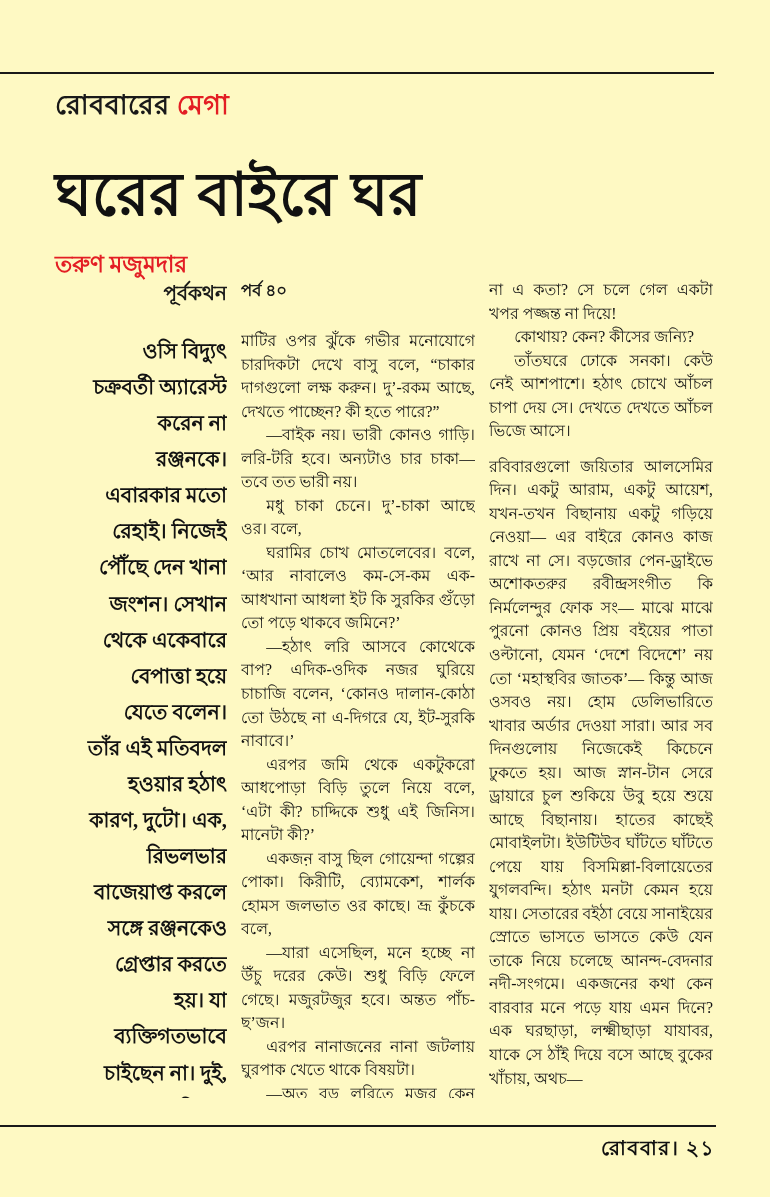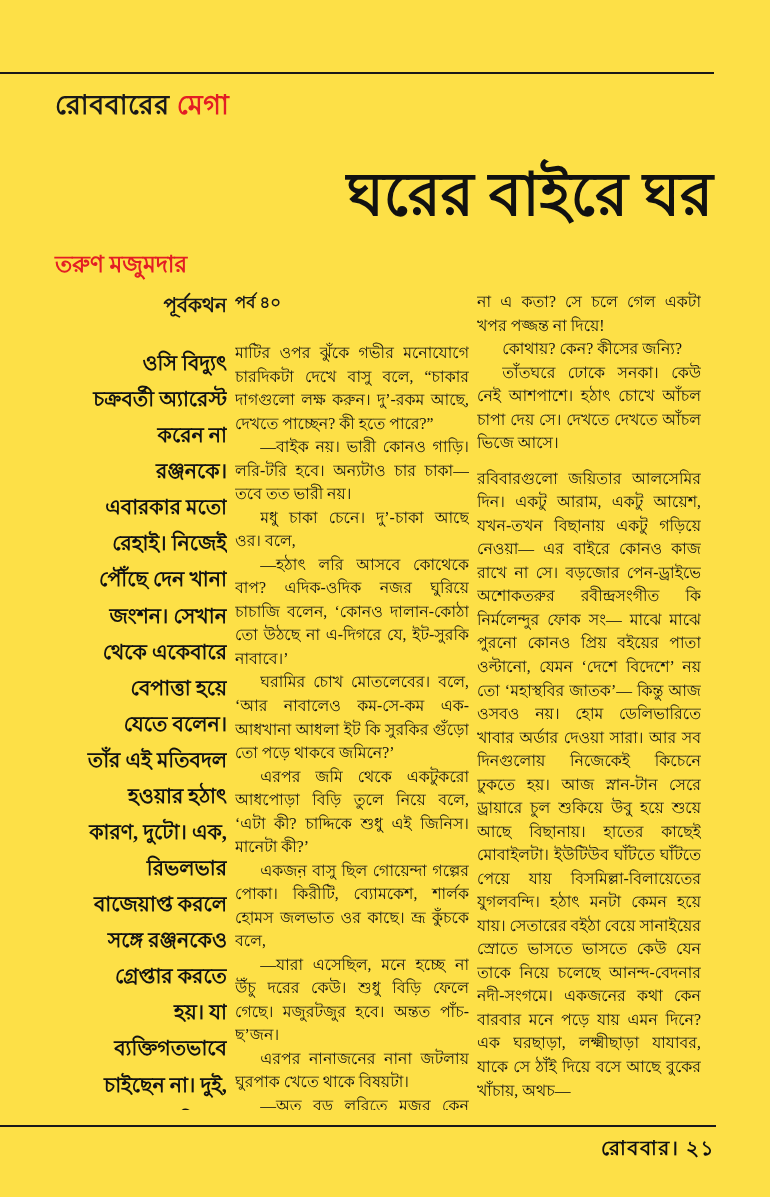--- a/index.html
+++ b/index.html
@@ -4,21 +4,21 @@
 <style>
   :root { --accent: #e31e24; --ink: #191919; }
   * { margin: 0; padding: 0; box-sizing: border-box; }
   html, body { background: #ffffff; }
   body { font-family: "Liberation Serif", "DejaVu Serif", serif; color: var(--ink); }
 
   .page {
     position: relative;
     width: 770px;
     height: 1197px;
-    background: #fde047;
+    background: #fef9c3;
     overflow: hidden;
   }
 
   .rule {
     position: absolute;
     left: 0;
     height: 2px;
     background: #191919;
   }
   .rule.top { top: 72px; width: 714px; }
@@ -30,41 +30,41 @@
     font-size: 27px;
     font-weight: 700;
     letter-spacing: 0.5px;
     white-space: nowrap;
   }
   .masthead .red { color: var(--accent); }
 
   .story-title {
     position: absolute;
     top: 162px; left: 55px; width: 658px;
-    text-align: right;
+    text-align: left;
     font-size: 60px;
     line-height: 1.1;
     font-weight: 700;
     color: #111;
   }
 
   .story-author {
     position: absolute;
     top: 246px; left: 55px; width: 658px;
     font-size: 23px;
     font-weight: 700;
     color: var(--accent);
   }
 
   .columns {
     position: absolute;
-    top: 290px; left: 55px;
+    top: 278px; left: 55px;
     width: 658px; height: 820px;
     display: flex;
-    gap: 8px;
+    gap: 14px;
     overflow: hidden;
   }
 
   .col { overflow: hidden; }
 
   .col-intro { width: 172px; text-align: right; }
   .intro-label {
     font-size: 20px;
     font-weight: 700;
     margin-bottom: 22px;
@@ -127,22 +127,22 @@
       <div class="intro-label">পূর্বকথন</div>
       <div class="intro-body">ওসি বিদ্যুৎ চক্রবর্তী অ্যারেস্ট করেন না রঞ্জনকে। এবারকার মতো রেহাই। নিজেই পৌঁছে দেন খানা জংশন। সেখান থেকে একেবারে বেপাত্তা হয়ে যেতে বলেন। তাঁর এই মতিবদল হওয়ার হঠাৎ কারণ, দুটো। এক, রিভলভার বাজেয়াপ্ত করলে সঙ্গে রঞ্জনকেও গ্রেপ্তার করতে হয়। যা ব্যক্তিগতভাবে চাইছেন না। দুই, চাষিদের সুইসাইডের ব্যাপারটা তাঁকে নাড়া দিয়েছে।</div>
     </div>
 
     <div class="col col-mid body-text">
       <div class="episode-label">পর্ব ৪০</div>
       <div>
           <p class="para flush">মাটির ওপর ঝুঁকে গভীর মনোযোগে চারদিকটা দেখে বাসু বলে, “চাকার দাগগুলো লক্ষ করুন। দু’-রকম আছে, দেখতে পাচ্ছেন? কী হতে পারে?”</p>
           <p class="para indent">—বাইক নয়। ভারী কোনও গাড়ি। লরি-টরি হবে। অন্যটাও চার চাকা— তবে তত ভারী নয়।</p>
           <p class="para indent">মধু চাকা চেনে। দু’-চাকা আছে ওর। বলে,</p>
+          <p class="para indent">ঘরামির চোখ মোতলেবের। বলে, ‘আর নাবালেও কম-সে-কম এক-আধখানা আধলা ইট কি সুরকির গুঁড়ো তো পড়ে থাকবে জমিনে?’</p>
           <p class="para indent">—হঠাৎ লরি আসবে কোথেকে বাপ? এদিক-ওদিক নজর ঘুরিয়ে চাচাজি বলেন, ‘কোনও দালান-কোঠা তো উঠছে না এ-দিগরে যে, ইট-সুরকি নাবাবে।’</p>
-          <p class="para indent">ঘরামির চোখ মোতলেবের। বলে, ‘আর নাবালেও কম-সে-কম এক-আধখানা আধলা ইট কি সুরকির গুঁড়ো তো পড়ে থাকবে জমিনে?’</p>
           <p class="para indent">এরপর জমি থেকে একটুকরো আধপোড়া বিড়ি তুলে নিয়ে বলে, ‘এটা কী? চাদ্দিকে শুধু এই জিনিস। মানেটা কী?’</p>
           <p class="para indent">একজন় বাসু ছিল গোয়েন্দা গল্পের পোকা। কিরীটি, ব্যোমকেশ, শার্লক হোমস জলভাত ওর কাছে। ভ্রূ কুঁচকে বলে,</p>
           <p class="para indent">—যারা এসেছিল, মনে হচ্ছে না উঁচু দরের কেউ। শুধু বিড়ি ফেলে গেছে। মজুরটজুর হবে। অন্তত পাঁচ-ছ’জন।</p>
           <p class="para indent">এরপর নানাজনের নানা জটলায় ঘুরপাক খেতে থাকে বিষয়টা।</p>
           <p class="para indent">—অত বড় লরিতে মজুর কেন আসবে?</p>
         </div>
     </div>
 
     <div class="col col-right body-text">
       <div>

